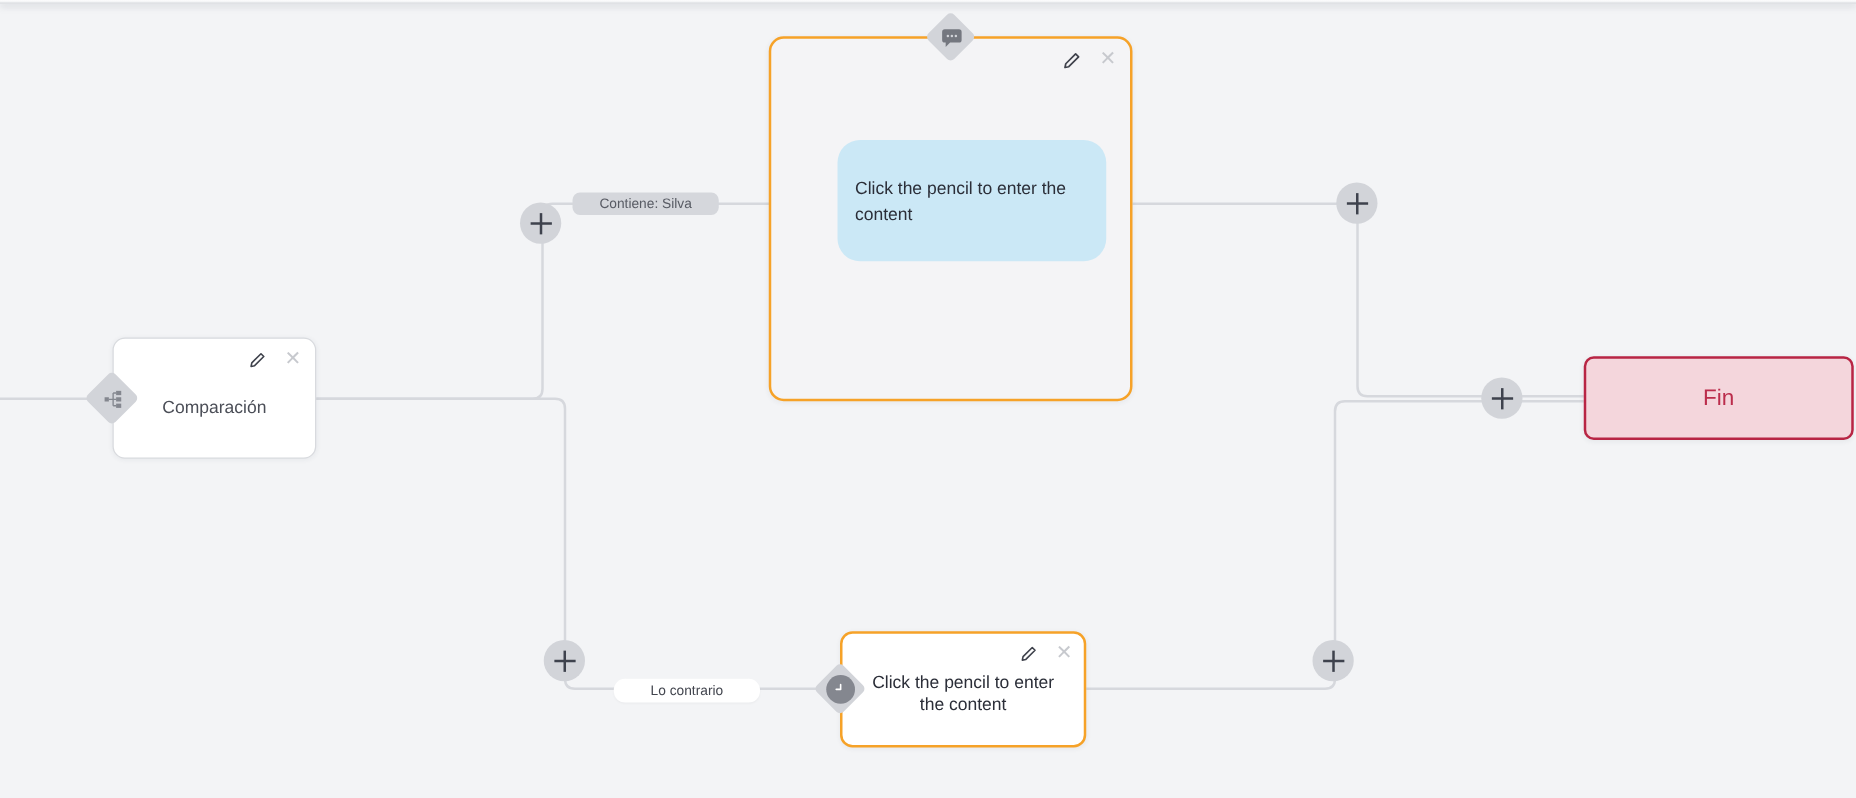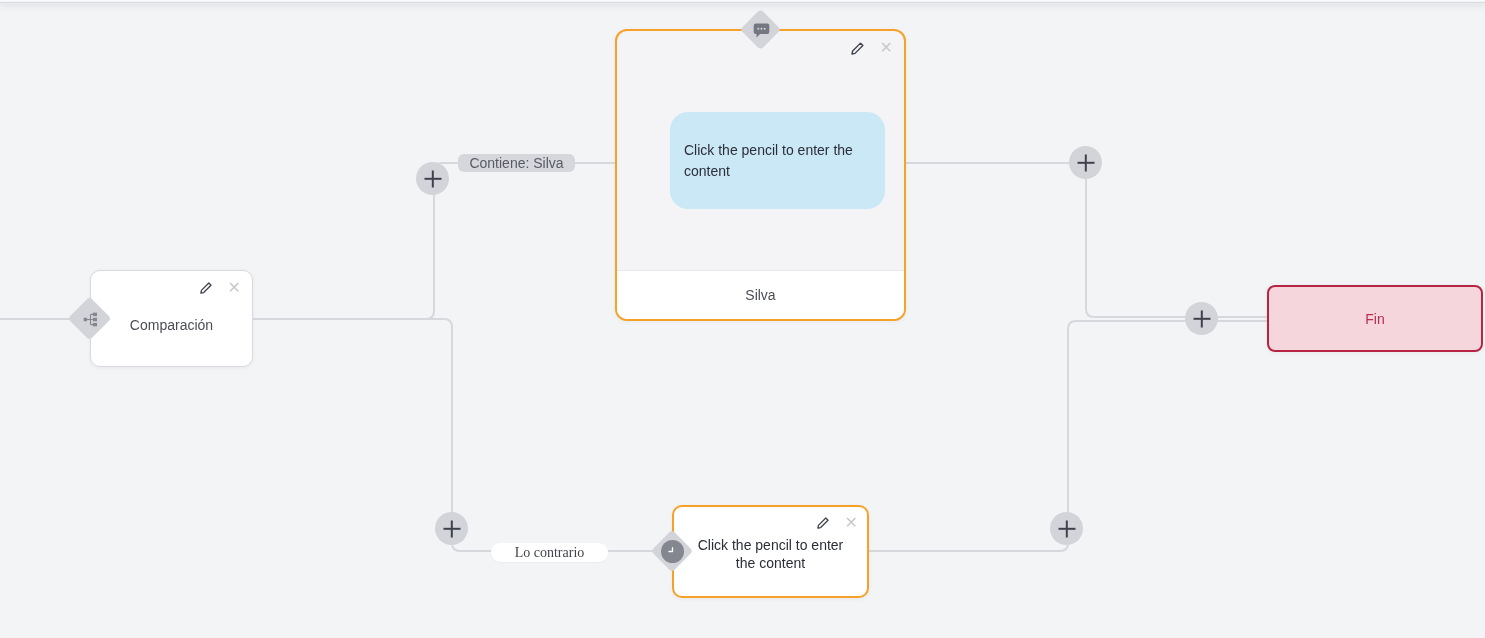--- a/index.html
+++ b/index.html
@@ -28,24 +28,24 @@
     border-bottom:1px solid #dadce0;
     box-shadow:0 2px 6px rgba(120,125,140,.28);
     z-index:1;
   }
   svg.edges{position:absolute;left:0;top:0;z-index:2;}
   svg.edges path{fill:none;stroke:var(--edge);stroke-width:2;}
 
   .edge-label{
     position:absolute;z-index:4;
     display:flex;align-items:center;justify-content:center;
-    font-size:14px;white-space:nowrap;cursor:pointer;
+    font-size:11px;white-space:nowrap;cursor:pointer;
   }
   .edge-label.gray{background:#d5d7dc;color:#585b64;border-radius:6px;}
-  .edge-label.white{background:#ffffff;color:#42454e;border-radius:9px;box-shadow:0 1px 2px rgba(0,0,0,.04);font-family:Liberation Serif, serif;}
+  .edge-label.white{background:#ffffff;color:#42454e;border-radius:9px;box-shadow:0 1px 2px rgba(0,0,0,.04);}
 
   .card{position:absolute;z-index:5;background:#fff;box-shadow:0 1px 4px rgba(40,45,60,.06);}
   .card .actions{
     position:absolute;top:9px;right:11px;z-index:3;
     display:flex;align-items:center;gap:15px;
   }
   .icon-btn{cursor:pointer;display:flex;align-items:center;justify-content:center;background:none;border:none;padding:0;}
   .x-glyph{font-size:16px;font-weight:bold;color:#c7c9ce;line-height:1;}
 
   #comparison-node{
@@ -80,21 +80,21 @@
   }
   #delay-node .text{
     margin-top:29px;padding:0 20px;text-align:center;
     font-size:14px;line-height:18px;color:#2b2e38;
   }
 
   #end-node{
     left:1267px;top:285px;width:216px;height:67px;
     background:var(--end-bg);border:2px solid var(--end-border);border-radius:8px;
     display:flex;align-items:center;justify-content:center;
-    font-size:14px;color:var(--end-text);cursor:pointer;
+    font-size:18px;color:var(--end-text);cursor:pointer;
   }
 
   .plus-btn{
     position:absolute;z-index:6;width:33px;height:33px;border-radius:50%;
     background:var(--handle-gray);cursor:pointer;border:none;
   }
   .plus-btn::before,.plus-btn::after{
     content:"";position:absolute;background:#3e424d;left:50%;top:50%;
   }
   .plus-btn::before{width:17px;height:2.4px;transform:translate(-50%,-50%);}
@@ -147,23 +147,20 @@
         <svg width="15" height="15" viewBox="0 0 24 24">
             <path d="M16.8 3.4l3.8 3.8L8 19.8l-4.8 1 1-4.8L16.8 3.4z" fill="none" stroke="#3f424c" stroke-width="2.2" stroke-linejoin="round"></path>
           </svg>
       </span>
       <span class="icon-btn x-glyph">✕</span>
     </div>
     <div class="bubble">
       <span>Click the pencil to enter the content</span>
     </div>
   </div>
-  <div class="footer">
-    <span>Silva</span>
-  </div>
 </div>
 
 <div class="card" id="delay-node">
   <div class="actions" style="top:8px;right:9px;">
     <span class="icon-btn">
       <svg width="14" height="14" viewBox="0 0 24 24">
           <path d="M16.8 3.4l3.8 3.8L8 19.8l-4.8 1 1-4.8L16.8 3.4z" fill="none" stroke="#3f424c" stroke-width="2.2" stroke-linejoin="round"></path>
         </svg>
     </span>
     <span class="icon-btn x-glyph">✕</span>

